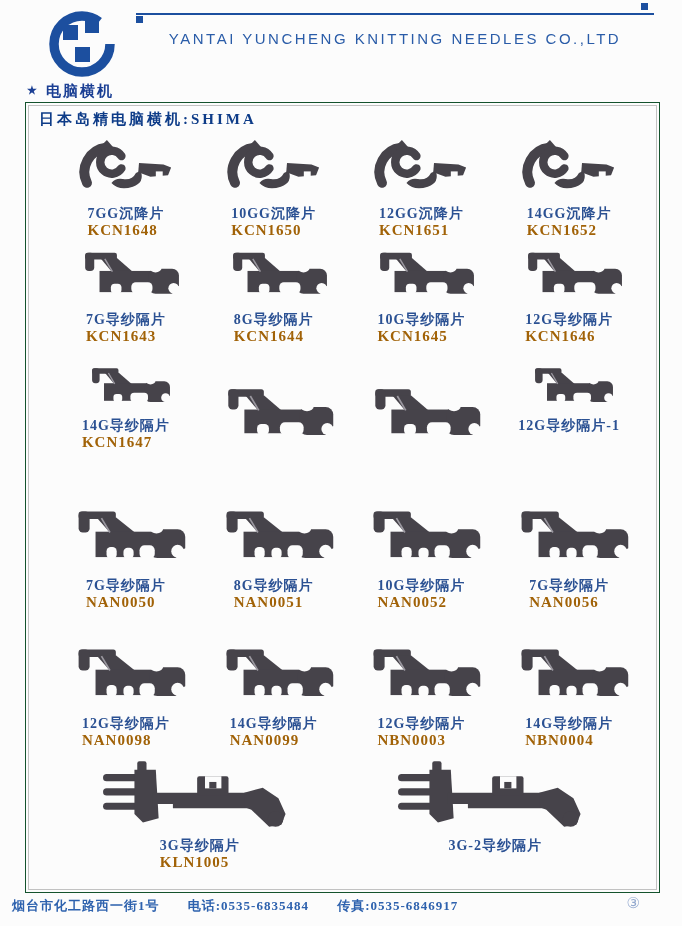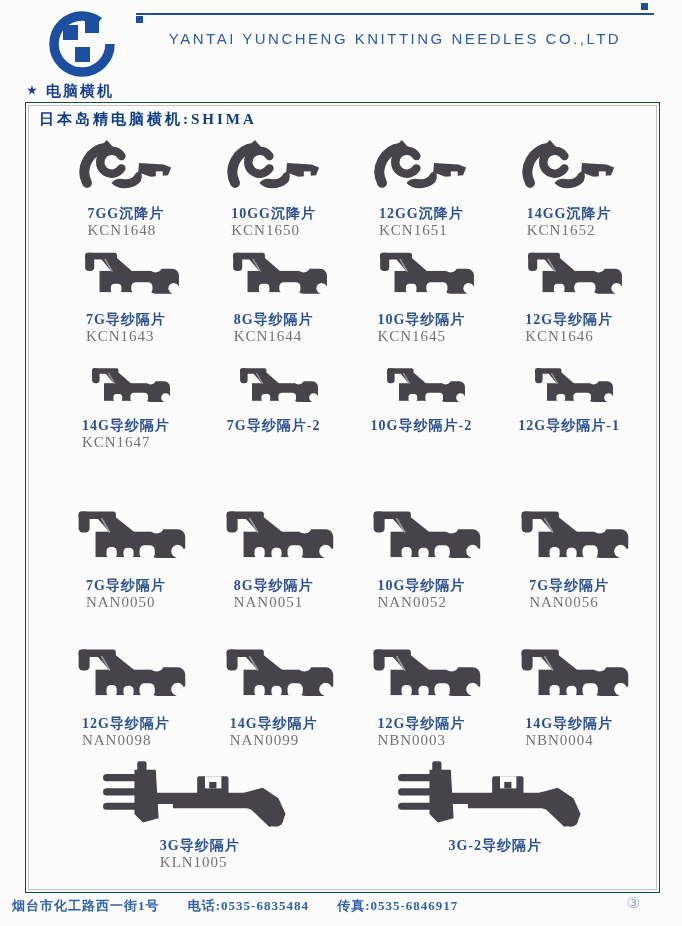--- a/index.html
+++ b/index.html
@@ -31,21 +31,21 @@
   .prow-2{top:262px;height:86px;}
   .prow-3{top:396px;height:112px;}
   .prow-4{top:536px;height:110px;}
   .prow-5{top:654px;height:114px;}
   .pcell{flex:1;display:flex;flex-direction:column;align-items:center;justify-content:flex-end;}
   .pimg-sinker{width:118px;height:72px;}
   .pimg-spacer-a,.pimg-spacer-b{width:146px;height:66px;}
   .pimg-spacer-3g{width:290px;height:92px;}
   .plabel{text-align:left;margin-top:4px;}
   .pname{font-weight:bold;font-size:14px;color:#2b5193;letter-spacing:1px;line-height:16px;}
-  .pcode{font-weight:normal;font-size:15px;color:#737373;letter-spacing:1px;line-height:17px;min-height:17px;}
+  .pcode{font-weight:bold;font-size:15px;color:#a16207;letter-spacing:1px;line-height:17px;min-height:17px;}
   
   .footer{position:absolute;top:897px;left:0;width:100%;text-align:left;font-weight:bold;
           font-size:13px;color:#2e62ae;letter-spacing:1px;}
   .footer span{margin:0 12px;white-space:nowrap;}
   .pagenum{position:absolute;right:42px;top:894px;font-size:15px;color:#93a9cf;}
   .defs-holder{position:absolute;width:0;height:0;overflow:hidden;}
 </style>
 </head>
 <body>
 
@@ -209,33 +209,25 @@
             </svg>
             <div class="plabel">
               <div class="pname">14G导纱隔片</div>
               <div class="pcode">KCN1647</div>
             </div>
           </div>
           <div class="pcell">
             <svg viewBox="0 0 160 78" class="pimg pimg-spacer-a">
               <use href="#p-spacer-a"></use>
             </svg>
-            <div class="plabel">
-              <div class="pname">7G导纱隔片-2</div>
-              <div class="pcode"></div>
-            </div>
-          </div>
-          <div class="pcell">
-            <svg viewBox="0 0 160 78" class="pimg pimg-spacer-a">
-              <use href="#p-spacer-a"></use>
-            </svg>
-            <div class="plabel">
-              <div class="pname">10G导纱隔片-2</div>
-              <div class="pcode"></div>
-            </div>
+          </div>
+          <div class="pcell">
+            <svg viewBox="0 0 160 78" class="pimg pimg-spacer-a">
+              <use href="#p-spacer-a"></use>
+            </svg>
           </div>
           <div class="pcell">
             <svg viewBox="0 0 160 78" class="pimg pimg-spacer-a">
               <use href="#p-spacer-a"></use>
             </svg>
             <div class="plabel">
               <div class="pname">12G导纱隔片-1</div>
               <div class="pcode"></div>
             </div>
           </div>

